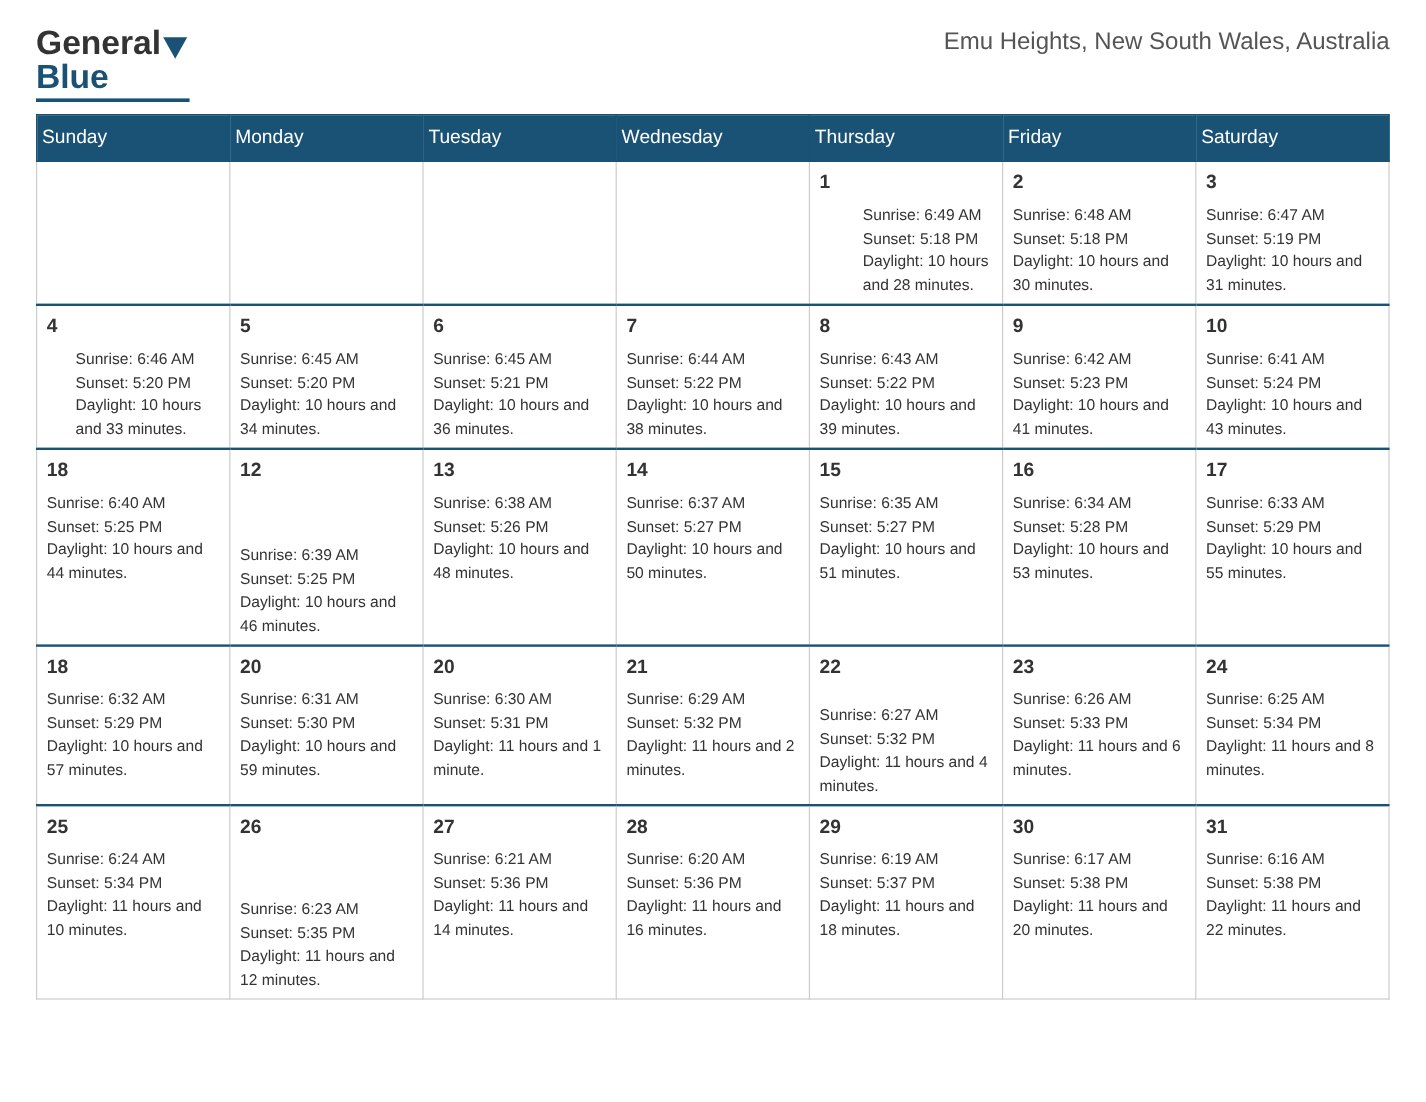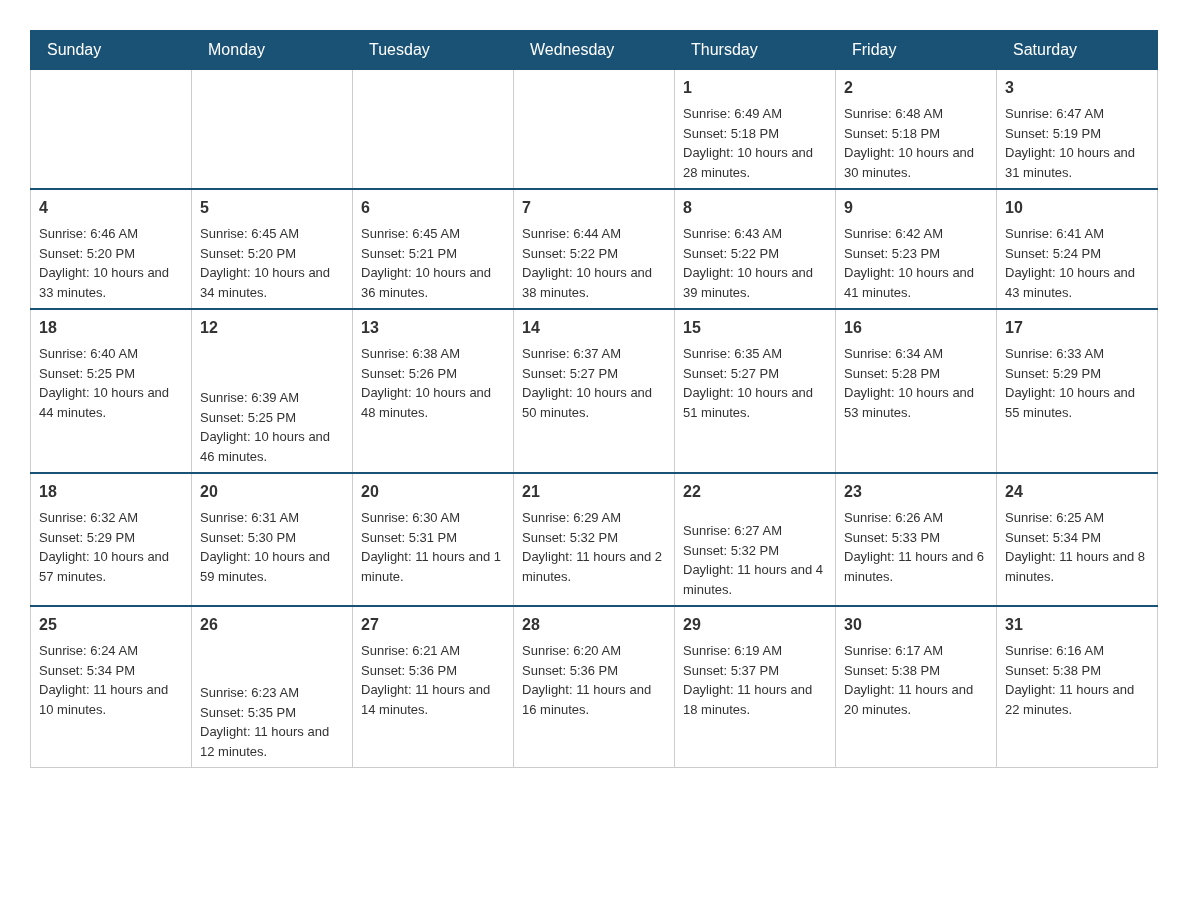--- a/index.html
+++ b/index.html
@@ -68,21 +68,21 @@
     table {
       width: 100%;
       border-collapse: collapse;
       margin-top: 10px;
     }
     th {
       background-color: #1a5276;
       color: #fff;
       font-size: 16px;
       font-weight: normal;
-      padding: 10px 16px;
+      padding: 10px 4px;
       text-align: left;
       border: 1px solid #1a5276;
     }
     td {
       vertical-align: top;
       padding: 6px 8px;
       border: 1px solid #ccc;
       width: calc(100% / 7);
       min-height: 100px;
       font-size: 13px;
@@ -104,21 +104,32 @@
       color: #333;
     }
     tr td { border-top: 2px solid #1a5276; }
     tr:first-child td { border-top: 1px solid #ccc; }
     thead tr th { border-top: 1px solid #1a5276; }
   </style>
 </head>
 <body>
 
 <div class="header-area">
+  <div class="logo">
+    <div class="logo-text">
+      <span class="logo-general">General</span>
+      <span class="logo-triangle"></span>
+    </div>
+    <div style="display:flex; align-items:center; margin-top:-4px;">
+      <span class="logo-blue">Blue</span>
+    </div>
+    <div class="logo-underline"></div>
+  </div>
   <div class="title-area">
+    <div class="location-subtitle">Emu Heights, New South Wales, Australia</div>
   </div>
 </div>
 
 <table>
   <thead>
     <tr>
     <th>Sunday</th>
         <th>Monday</th>
         <th>Tuesday</th>
         <th>Wednesday</th>
@@ -128,41 +139,41 @@
       </tr>
   </thead>
   <tbody id="calendar-body">
   <tr>
         <td class="empty"></td>
         <td class="empty"></td>
         <td class="empty"></td>
         <td class="empty"></td>
         <td>
           <span class="day-number">1</span>
-          <div class="day-info" style="white-space: pre-line;">Sunrise: 6:49 AM
+          <div class="day-info" style="white-space: pre-line; margin-left: 36px;">Sunrise: 6:49 AM
 Sunset: 5:18 PM
 Daylight: 10 hours and 28 minutes.</div>
         </td>
         <td>
           <span class="day-number">2</span>
           <div class="day-info" style="white-space: pre-line;">Sunrise: 6:48 AM
 Sunset: 5:18 PM
 Daylight: 10 hours and 30 minutes.</div>
         </td>
         <td>
           <span class="day-number">3</span>
           <div class="day-info" style="white-space: pre-line;">Sunrise: 6:47 AM
 Sunset: 5:19 PM
 Daylight: 10 hours and 31 minutes.</div>
         </td>
       </tr>
       <tr>
         <td>
           <span class="day-number">4</span>
-          <div class="day-info" style="white-space: pre-line;">Sunrise: 6:46 AM
+          <div class="day-info" style="white-space: pre-line; margin-left: 24px;">Sunrise: 6:46 AM
 Sunset: 5:20 PM
 Daylight: 10 hours and 33 minutes.</div>
         </td>
         <td>
           <span class="day-number">5</span>
           <div class="day-info" style="white-space: pre-line;">Sunrise: 6:45 AM
 Sunset: 5:20 PM
 Daylight: 10 hours and 34 minutes.</div>
         </td>
         <td>

